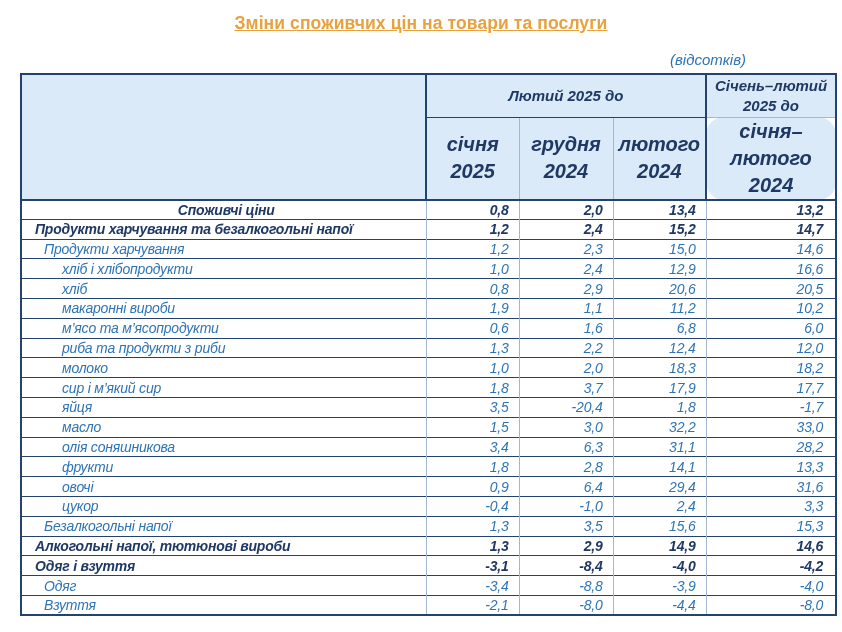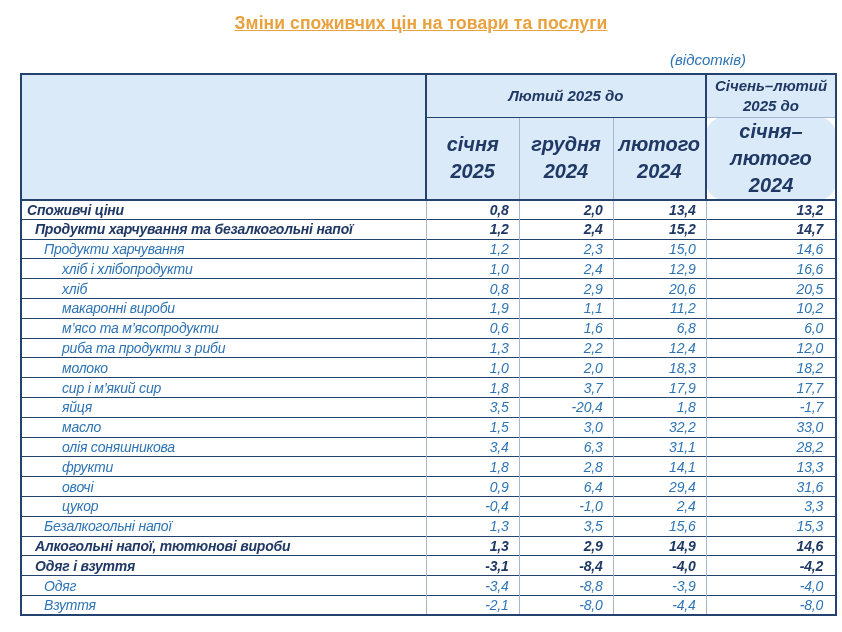--- a/index.html
+++ b/index.html
@@ -77,21 +77,21 @@
     height:19.8px;
     font-size:14px;
     letter-spacing:-.2px;
     color:var(--blue);
     vertical-align:middle;
     line-height:1;
   }
   tbody td + td{border-left:1px solid var(--border-light);}
   tbody tr.bold td{color:var(--dark);font-weight:bold;}
   td.label{text-align:left;overflow:hidden;white-space:nowrap;}
-  td.label.lvl0{padding-left:5px;}
+  td.label.lvl0{padding-left:5px;text-align:center;}
   td.label.lvl1{padding-left:13px;}
   td.label.lvl2{padding-left:22px;}
   td.label.lvl3{padding-left:40px;}
   td.val{text-align:right;padding-right:10px;}
   td.val.lastcol{padding-right:12px;}
 </style>
 </head>
 <body>
 
 <div class="page">

